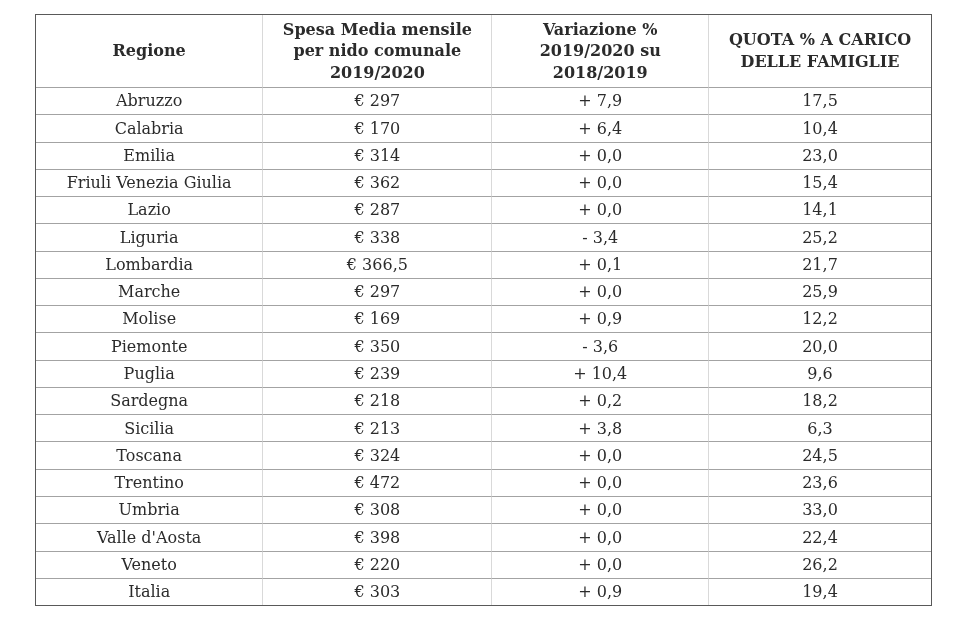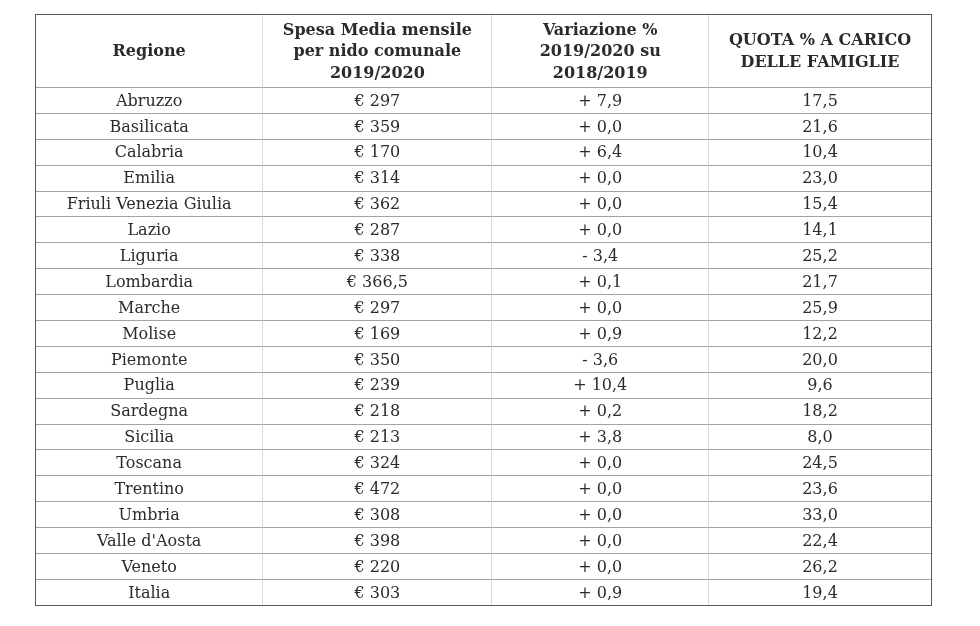--- a/index.html
+++ b/index.html
@@ -84,26 +84,20 @@
         </tr>
       </thead>
       <tbody id="table-body">
           <tr>
             <td>Abruzzo</td>
             <td>€ 297</td>
             <td>+ 7,9</td>
             <td>17,5</td>
           </tr>
           <tr>
-            <td>Basilicata</td>
-            <td>€ 359</td>
-            <td>+ 0,0</td>
-            <td>21,6</td>
-          </tr>
-          <tr>
             <td>Calabria</td>
             <td>€ 170</td>
             <td>+ 6,4</td>
             <td>10,4</td>
           </tr>
           <tr>
             <td>Emilia</td>
             <td>€ 314</td>
             <td>+ 0,0</td>
             <td>23,0</td>
@@ -159,21 +153,21 @@
           <tr>
             <td>Sardegna</td>
             <td>€ 218</td>
             <td>+ 0,2</td>
             <td>18,2</td>
           </tr>
           <tr>
             <td>Sicilia</td>
             <td>€ 213</td>
             <td>+ 3,8</td>
-            <td>8,0</td>
+            <td>6,3</td>
           </tr>
           <tr>
             <td>Toscana</td>
             <td>€ 324</td>
             <td>+ 0,0</td>
             <td>24,5</td>
           </tr>
           <tr>
             <td>Trentino</td>
             <td>€ 472</td>

